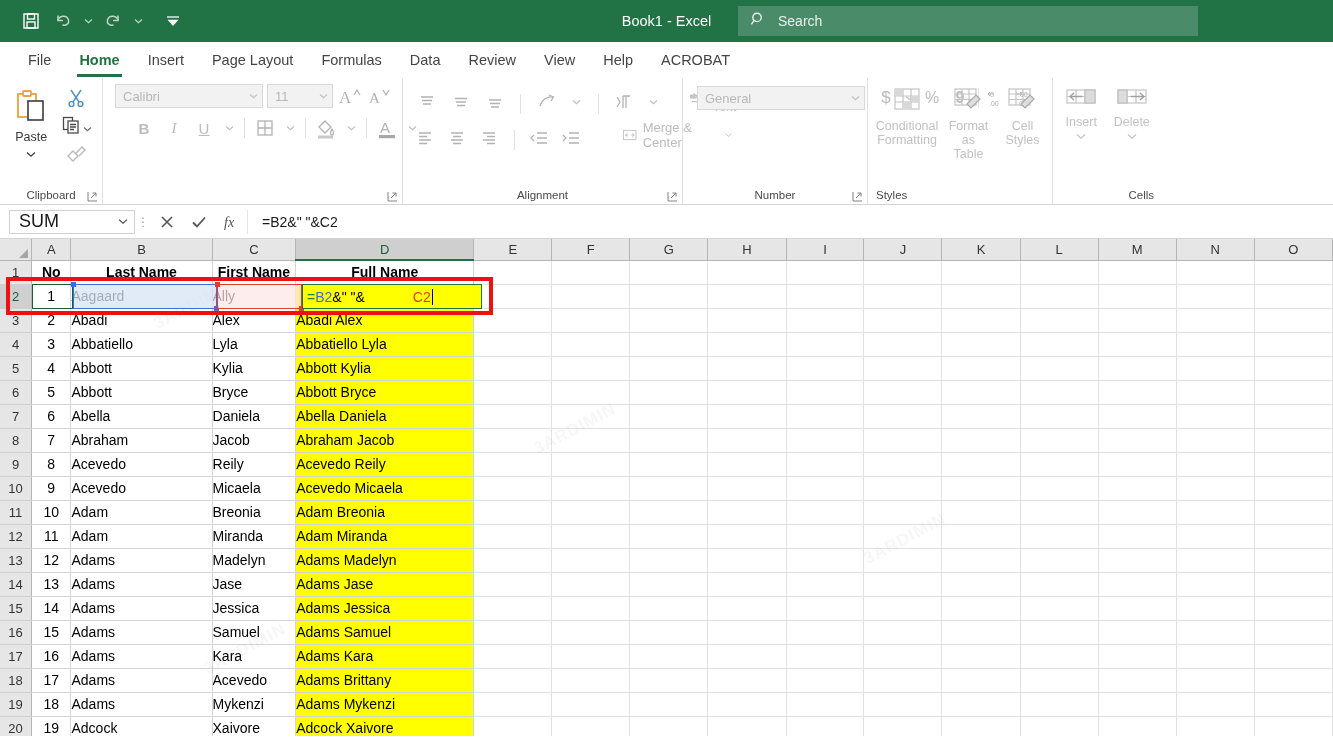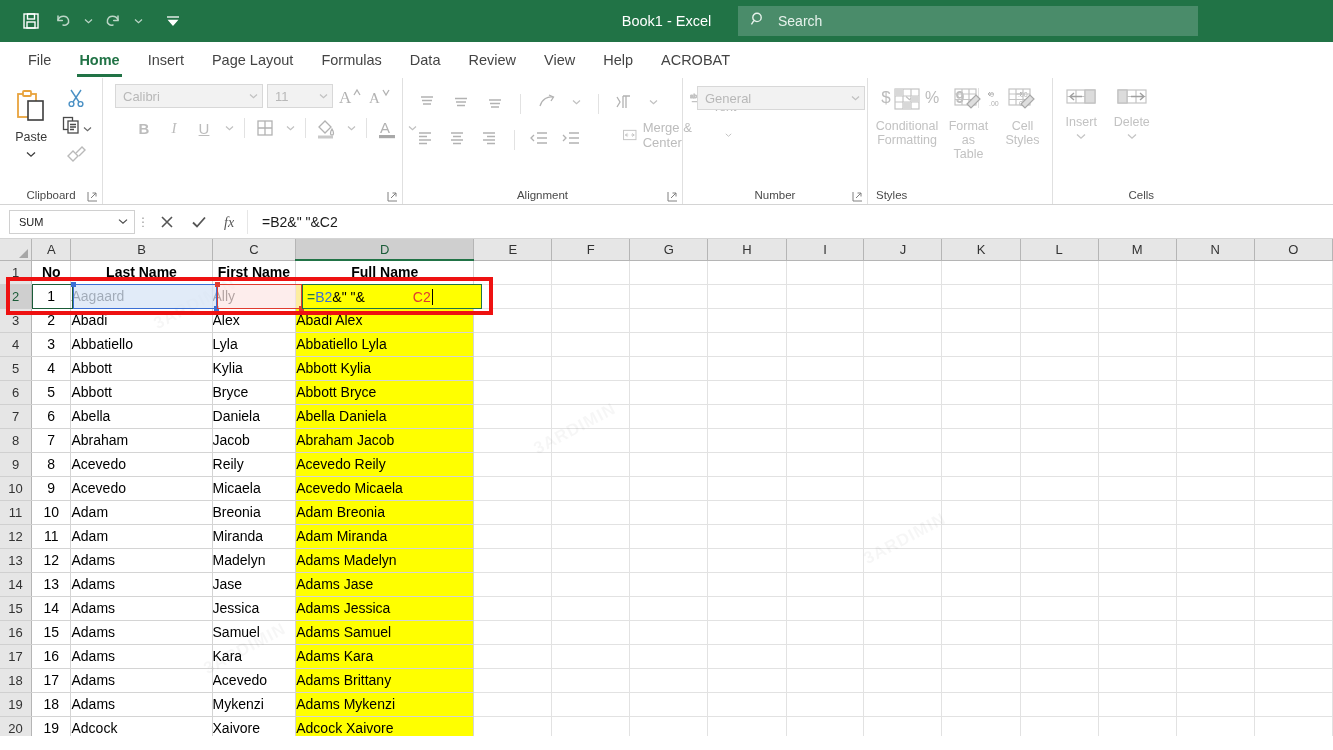--- a/index.html
+++ b/index.html
@@ -108,21 +108,21 @@
   .cellsgrp { width: 108px; }
 
   
   .fbar {
     height: 34px; background: #ffffff; display: flex; align-items: center;
     border-bottom: 1px solid #d4d4d4; padding: 0 2px;
   }
   .namebox {
     width: 126px; height: 24px; margin-left: 7px; border: 1px solid #d0d0d0;
     background: #ffffff; display: flex; align-items: center;
-    justify-content: space-between; padding: 0 6px 0 9px; font-size: 11px; color: #1a1a1a;
+    justify-content: space-between; padding: 0 6px 0 9px; font-size: 18px; color: #1a1a1a;
   }
   .grip { width: 16px; text-align: center; color: #9a9a9a; font-size: 12px; letter-spacing:0; }
   .fb-btns { display: flex; align-items: center; gap: 0; }
   .fb-btn { width: 32px; height: 26px; display:flex; align-items:center; justify-content:center; color: #5a5a5a; }
   .fb-input {
     flex: 1; height: 24px; display: flex; align-items: center;
     padding-left: 14px; font-size: 14px; color: #1a1a1a;
     border-left: 1px solid #e6e6e6;
   }
 

